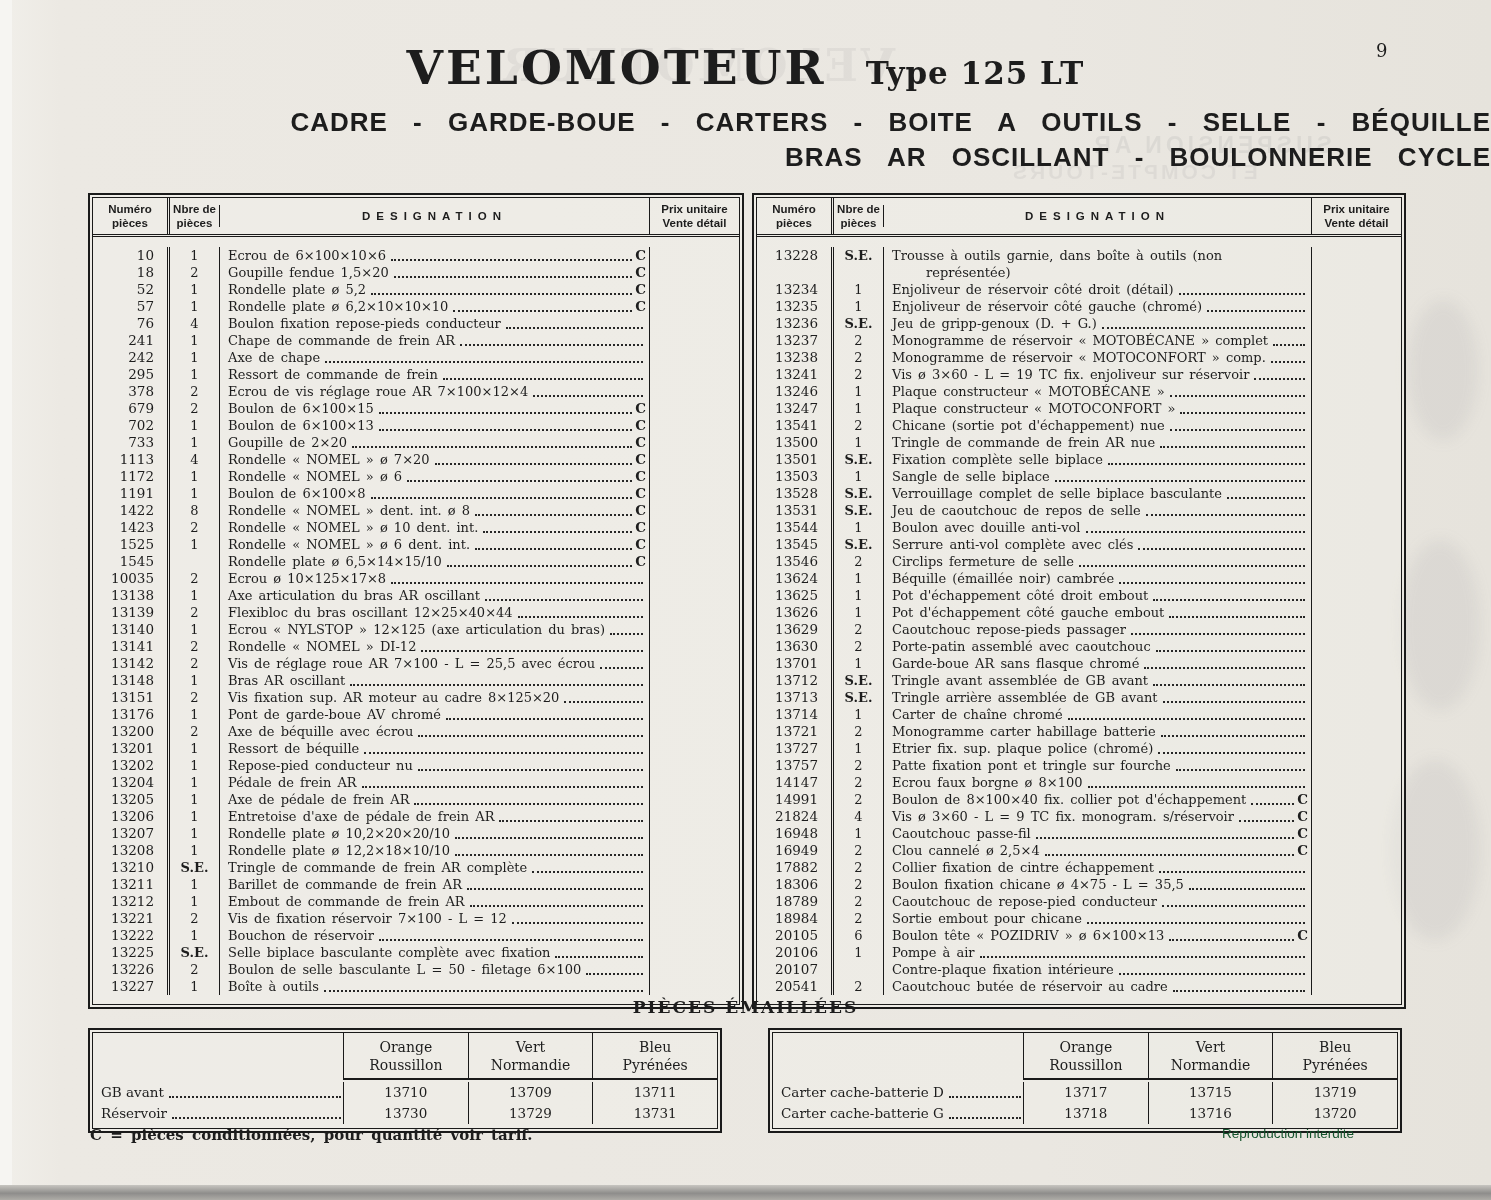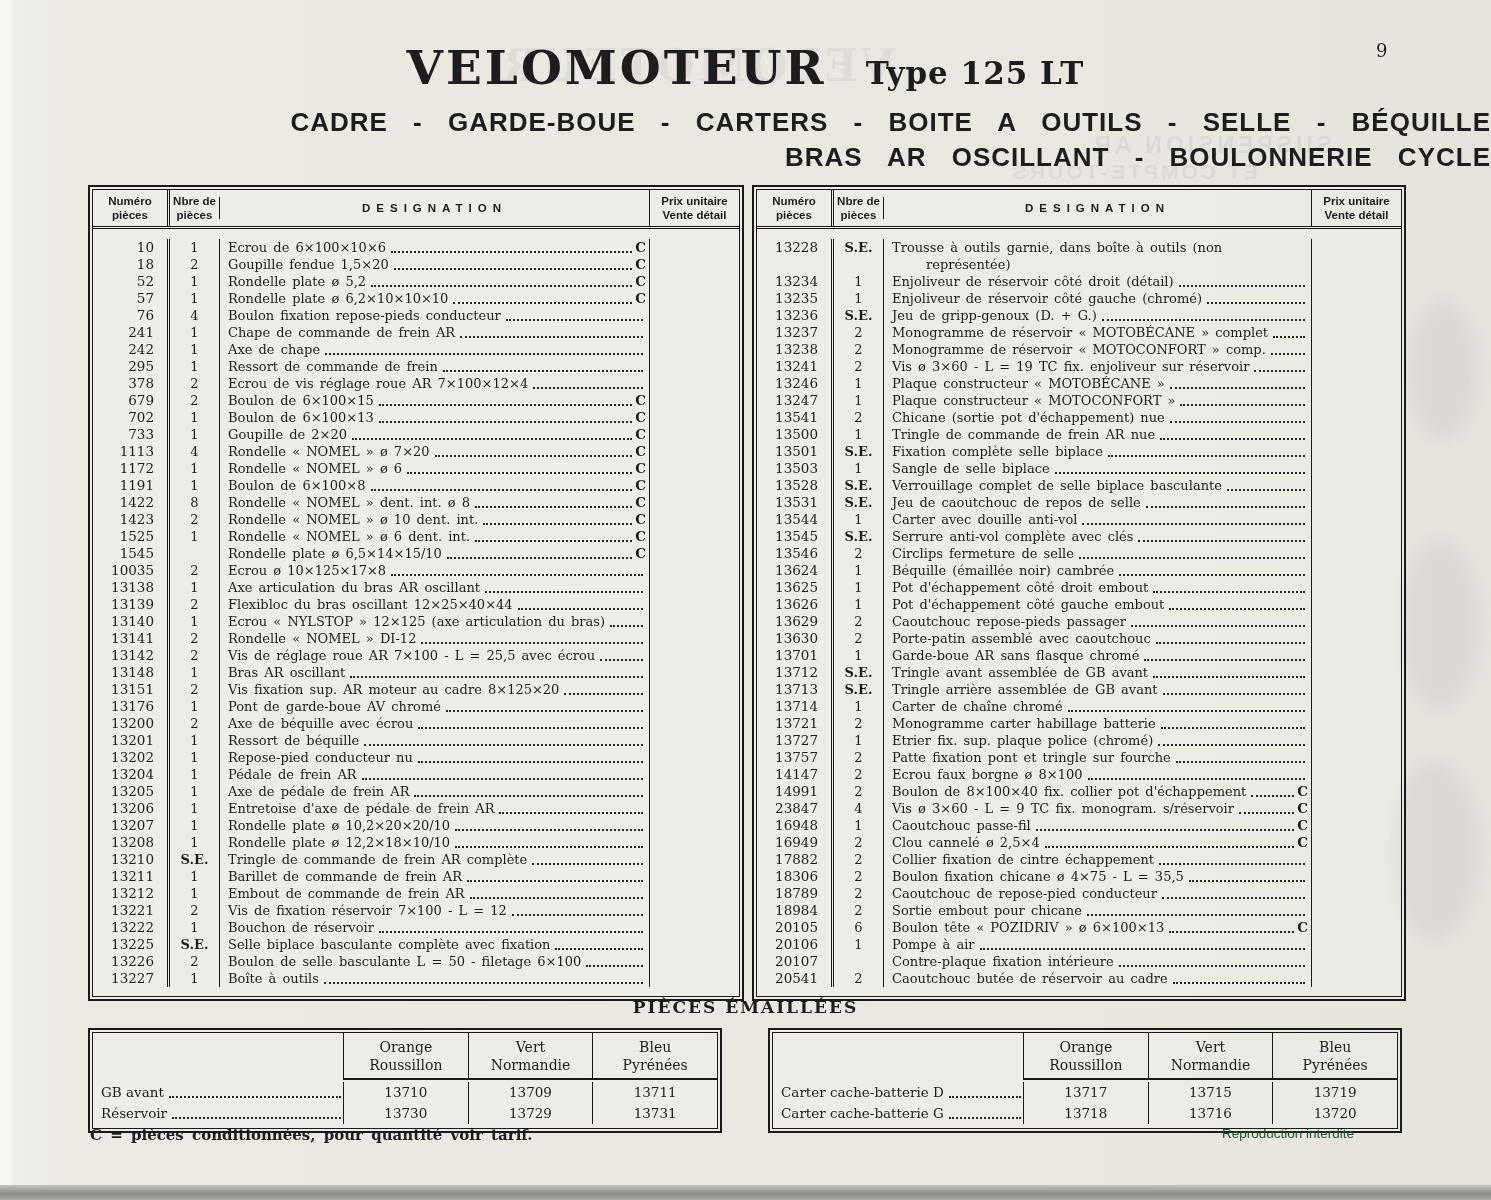--- a/index.html
+++ b/index.html
@@ -21,21 +21,21 @@
     letter-spacing:1px;word-spacing:17px;white-space:nowrap;}
   .cats1{top:107px;}
   .cats2{top:142px;}
   
   .ghost{position:absolute;transform:scaleX(-1);color:#5c5c66;font-weight:bold;pointer-events:none;}
   .ghost-title{left:500px;top:40px;font-size:44px;opacity:.07;letter-spacing:3px;}
   .ghost-r1{left:1080px;top:132px;font-size:23px;opacity:.09;font-family:"Liberation Sans",sans-serif;letter-spacing:4px;}
   .ghost-r2{left:1010px;top:160px;font-size:21px;opacity:.08;font-family:"Liberation Sans",sans-serif;letter-spacing:3px;}
   .blob{position:absolute;border-radius:50%;background:rgba(130,130,142,.10);filter:blur(7px);}
   
-  .parts-table{position:absolute;top:185px;border:2px solid #1a1a1a;padding:2px;background:rgba(244,243,239,.35);}
+  .parts-table{position:absolute;top:193px;border:2px solid #1a1a1a;padding:2px;background:rgba(244,243,239,.35);}
   .pt-left{left:88px;width:648px;}
   .pt-right{left:752px;width:646px;}
   .tinner{border:1px solid #1a1a1a;}
   .pgrid{display:grid;grid-template-columns:74px 52px 1fr 90px;}
   .phead{border-bottom:3px double #1a1a1a;}
   .phead .hcell{
     font-family:"Liberation Sans",sans-serif;font-weight:bold;font-size:11.5px;line-height:1.25;
     text-align:center;padding:4px 2px 3px 2px;}
   .hdesig{letter-spacing:6px;font-size:12px;align-self:center;}
   .sep-double{border-left:3px double #1a1a1a;}
@@ -779,21 +779,21 @@
             <span class="leader"></span>
             <span class="c-flag"></span>
           </span>
           <span class="c-price"></span>
         </div>
 
         <div class="prow">
           <span class="c-num">13544</span>
           <span class="c-qty">1</span>
           <span class="c-desc">
-            <span class="desc-text">Carter avec douille anti-vol</span>
+            <span class="desc-text">Boulon avec douille anti-vol</span>
             <span class="leader"></span>
             <span class="c-flag"></span>
           </span>
           <span class="c-price"></span>
         </div>
 
         <div class="prow">
           <span class="c-num">13545</span>
           <span class="c-qty" style="font-weight: bold;">S.E.</span>
           <span class="c-desc">
@@ -963,21 +963,21 @@
           <span class="c-qty">2</span>
           <span class="c-desc">
             <span class="desc-text">Boulon de 8×100×40 fix. collier pot d'échappement</span>
             <span class="leader"></span>
             <span class="c-flag">C</span>
           </span>
           <span class="c-price"></span>
         </div>
 
         <div class="prow">
-          <span class="c-num">23847</span>
+          <span class="c-num">21824</span>
           <span class="c-qty">4</span>
           <span class="c-desc">
             <span class="desc-text">Vis ø 3×60 - L = 9 TC fix. monogram. s/réservoir</span>
             <span class="leader"></span>
             <span class="c-flag">C</span>
           </span>
           <span class="c-price"></span>
         </div>
 
         <div class="prow">

